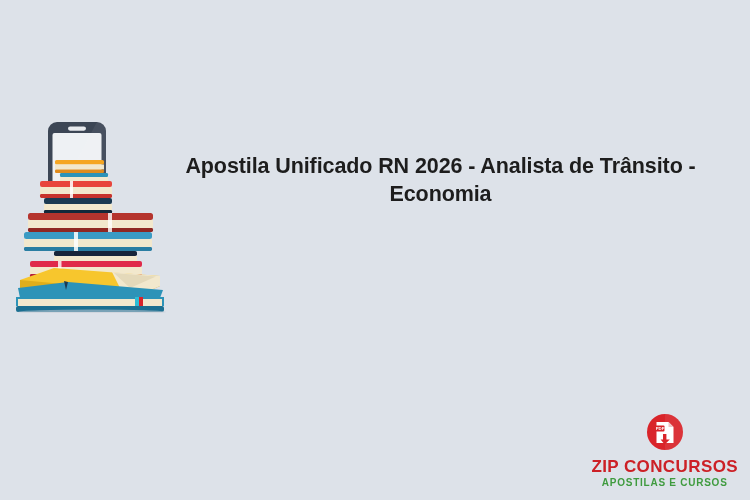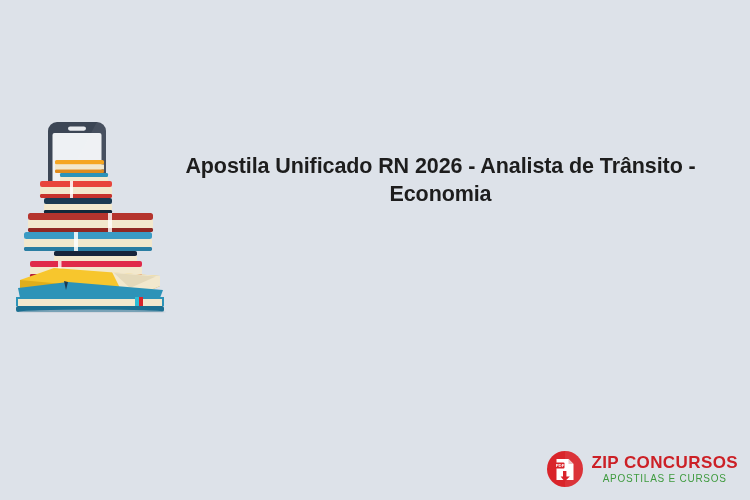--- a/index.html
+++ b/index.html
@@ -48,41 +48,42 @@
   }
 
   
   #brand-logo {
     position: absolute;
     right: 12px;
     bottom: 12px;
     display: flex;
     align-items: center;
     gap: 7px;
+    flex-direction: column;
   }
   #brand-mark {
     width: 38px;
     height: 38px;
     flex: 0 0 38px;
   }
   #brand-mark svg { display:block; width:38px; height:38px; }
   #brand-wordmark {
     display: flex;
     flex-direction: column;
     line-height: 1;
   }
   #brand-name {
     font-size: 17px;
     font-weight: bold;
     color: #cc2026;
     letter-spacing: 0.4px;
   }
   #brand-tagline {
     font-size: 10px;
-    font-weight: normal;
+    font-weight: bold;
     color: #3f9b3f;
     letter-spacing: 0.75px;
     margin-top: 3px;
     text-align: center;
   }
 </style>
 </head>
 <body>
 
 <div id="product-card">

